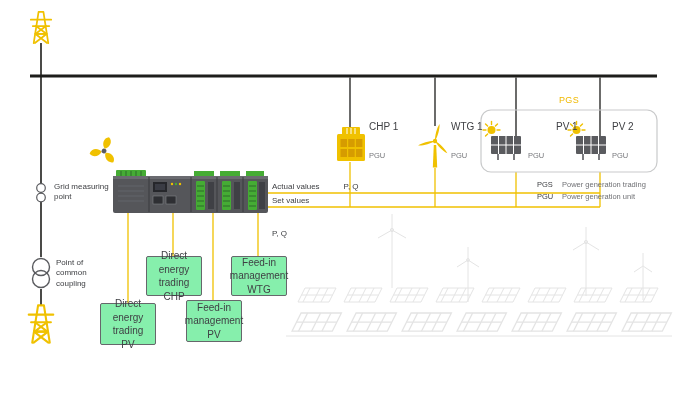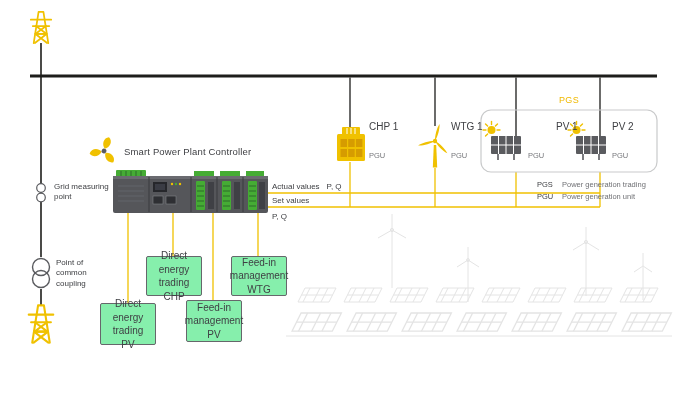--- a/index.html
+++ b/index.html
@@ -5,21 +5,21 @@
   * { margin:0; padding:0; box-sizing:border-box; }
   html,body { background:#ffffff; }
   body { font-family:"Liberation Sans", sans-serif; }
   .stage { position:relative; width:680px; height:420px; background:#ffffff; overflow:hidden; }
   .layer { position:absolute; left:0; top:0; width:680px; height:420px; }
   .lbl { position:absolute; color:#3f4044; white-space:pre-line; }
   .t-title { font-size:9.5px; letter-spacing:.15px; }
   .t-small { font-size:8px; line-height:1.3; }
   .t-unit { font-size:10px; }
   .t-tag { font-size:7.5px; color:#77787c; }
-  .sigrow { position:absolute; display:flex; gap:7px; font-size:8px; color:#3f4044; }
+  .sigrow { position:absolute; display:flex; gap:24px; font-size:8px; color:#3f4044; }
   .fbox { position:absolute; width:56px; border:1px solid #66676b; border-radius:2px; background:#86efac;
           display:flex; align-items:center; justify-content:center; text-align:center;
           font-size:10px; line-height:1.35; color:#3f4044; white-space:pre-line; }
   .pgs-label { position:absolute; left:481px; top:95px; width:176px; text-align:center;
                font-size:9px; color:#f0b900; letter-spacing:.3px; }
   .legend { position:absolute; left:537px; top:180px; font-size:7.5px; }
   .legend .row { display:flex; margin-bottom:3px; }
   .legend .term { width:25px; color:#3f4044; }
   .legend .desc { color:#6f7074; }
 </style>
@@ -235,21 +235,20 @@
         <line x1="513.5" y1="136" x2="513.5" y2="154"></line>
         <line x1="491" y1="145" x2="521" y2="145"></line>
       </g>
       <line x1="498" y1="154" x2="498" y2="160" stroke="#5A5B5F" stroke-width="1.6"></line>
       <line x1="514" y1="154" x2="514" y2="160" stroke="#5A5B5F" stroke-width="1.6"></line>
     </g>
 
     <use href="#pvg" x="85" y="0"></use>
   </svg>
 
-  <div class="lbl t-title" style="left:124px; top:146px;">Smart Power Plant Controller</div>
 
   <div class="lbl t-small" style="left:54px; top:182px;">Grid measuring
 point</div>
   <div class="lbl t-small" style="left:56px; top:258px;">Point of
 common
 coupling</div>
 
   <div class="sigrow" style="left:272px; top:182px;">
     <span>Actual values</span>
     <span>P, Q</span>

